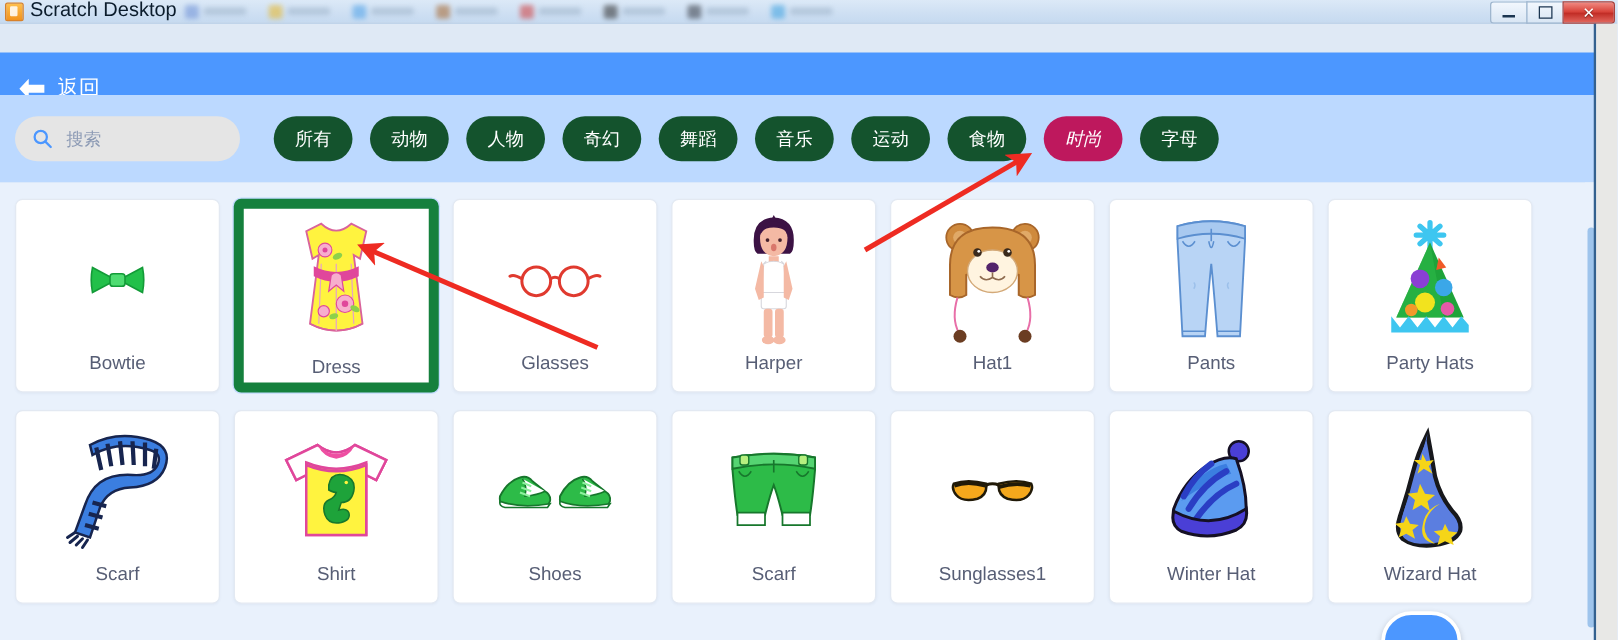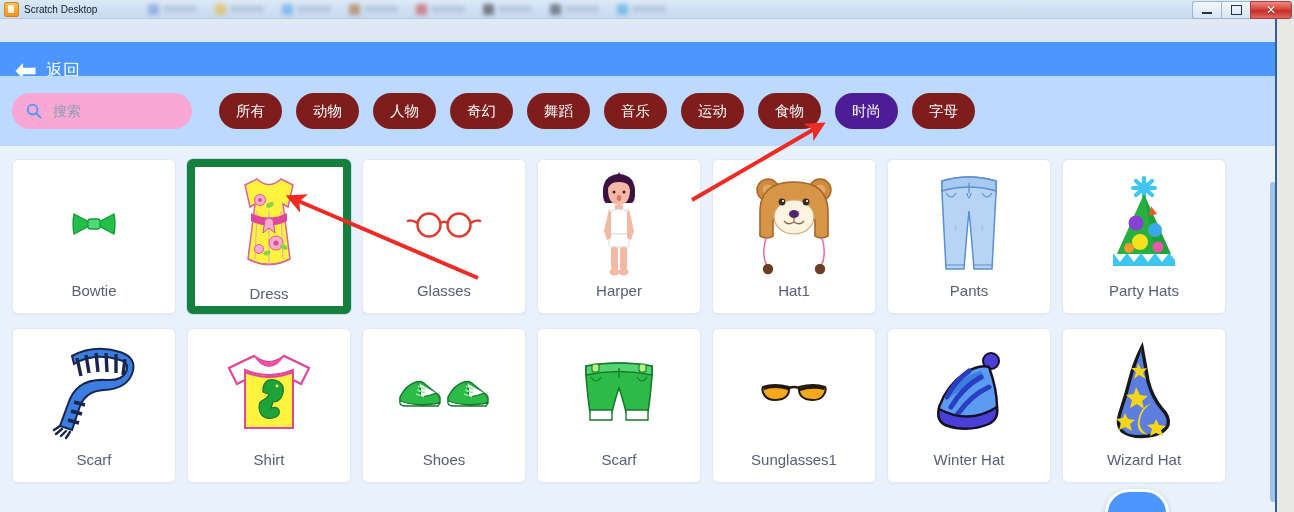--- a/index.html
+++ b/index.html
@@ -20,21 +20,21 @@
   #tb-icon{
     width:13px;height:13px;margin-left:4px;margin-right:5px;flex:none;
     background:linear-gradient(to bottom,#ffc04d,#f2931e);
     border:1px solid #d8812a;border-radius:2px;position:relative;
   }
   #tb-icon:after{
     content:"";position:absolute;left:3px;top:2px;width:6px;height:8px;
     background:#fff;border-radius:1px;opacity:.85;
   }
   #tb-title{
-    font-size:10px;color:#0b1c2c;white-space:nowrap;text-align:right;
+    font-size:16px;color:#0b1c2c;white-space:nowrap;text-align:right;
   }
   
   #tb-ghosts{
     position:absolute;left:148px;top:0;height:18px;right:140px;
     display:flex;align-items:center;gap:18px;
     filter:blur(2.2px);opacity:.55;overflow:hidden;
   }
   .ghost{display:flex;align-items:center;gap:4px;flex:none;}
   .ghost i{width:11px;height:11px;border-radius:2px;display:block;}
   .ghost u{display:block;width:34px;height:6px;background:#9db3c9;border-radius:2px;}
@@ -71,38 +71,38 @@
     color:#fff;font-size:16px;letter-spacing:.5px;pointer-events:none;
   }
 
   
   #filterbar{
     position:absolute;left:0;top:76px;width:1276px;height:70px;
     background:#bcd9ff;display:flex;align-items:center;
   }
   #search-wrap{
     margin-left:12px;width:180px;height:36px;flex:none;
-    background:#f9a8d4;border-radius:18px;display:flex;align-items:center;
+    background:#e5e5e5;border-radius:18px;display:flex;align-items:center;
     padding:0 14px;box-sizing:border-box;
   }
   #search-input{
     border:none;outline:none;background:transparent;flex:1;min-width:0;
     font-family:"Liberation Sans",sans-serif;font-size:14px;color:#575e75;margin-left:9px;
   }
   #search-input::placeholder{color:#8d9bb5;}
   #tabs{
     display:flex;align-items:center;gap:14px;margin-left:27px;
   }
   .tag{
     height:36px;min-width:60px;padding:0 17px;border-radius:18px;
-    background:#7f1d1d;color:#fff;font-size:14.5px;
+    background:#14532d;color:#fff;font-size:14.5px;
     display:flex;align-items:center;justify-content:center;
     cursor:pointer;box-sizing:border-box;white-space:nowrap;
   }
-  .tag.active{background:#4c1d95;}
+  .tag.active{background:#be185d;font-style:italic;}
 
   
   #grid-area{
     position:absolute;left:0;top:146px;width:1276px;height:366px;
     background:#e9f1fc;overflow:hidden;
   }
   #grid{
     display:flex;flex-wrap:wrap;gap:14px 11px;
     padding:13px 12px 0 12px;box-sizing:border-box;
   }

